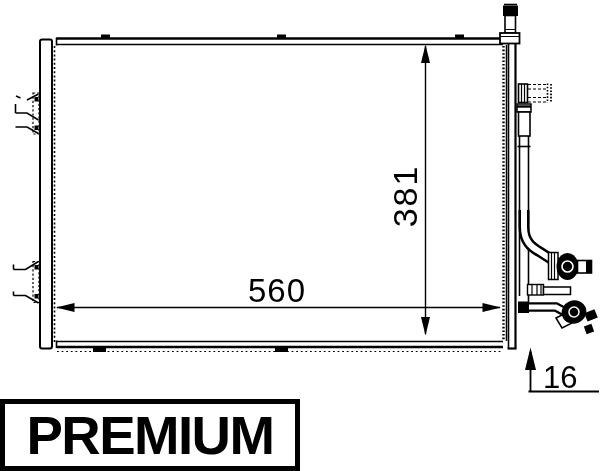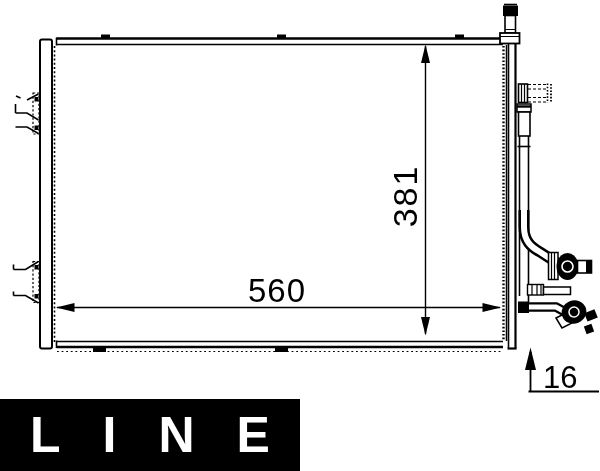--- a/index.html
+++ b/index.html
@@ -173,18 +173,18 @@
 
     <g>
       <line x1="530.5" y1="352" x2="530.5" y2="391.5" stroke="#000" stroke-width="1.8"></line>
       <polygon points="530.5,347.5 525,370 536,370" fill="#000"></polygon>
       <line x1="528.5" y1="391.5" x2="599" y2="391.5" stroke="#000" stroke-width="2.2"></line>
       <text class="dim-text" x="543" y="388" text-anchor="start" font-size="31">16</text>
     </g>
   </svg>
 
   <div class="logo">
-    <div class="logo-right">
-      <span>LINE</span>
+    <div class="logo-left">
+      <span>PREMIUM</span>
     </div>
   </div>
 
 </div>
 
 </body></html>

